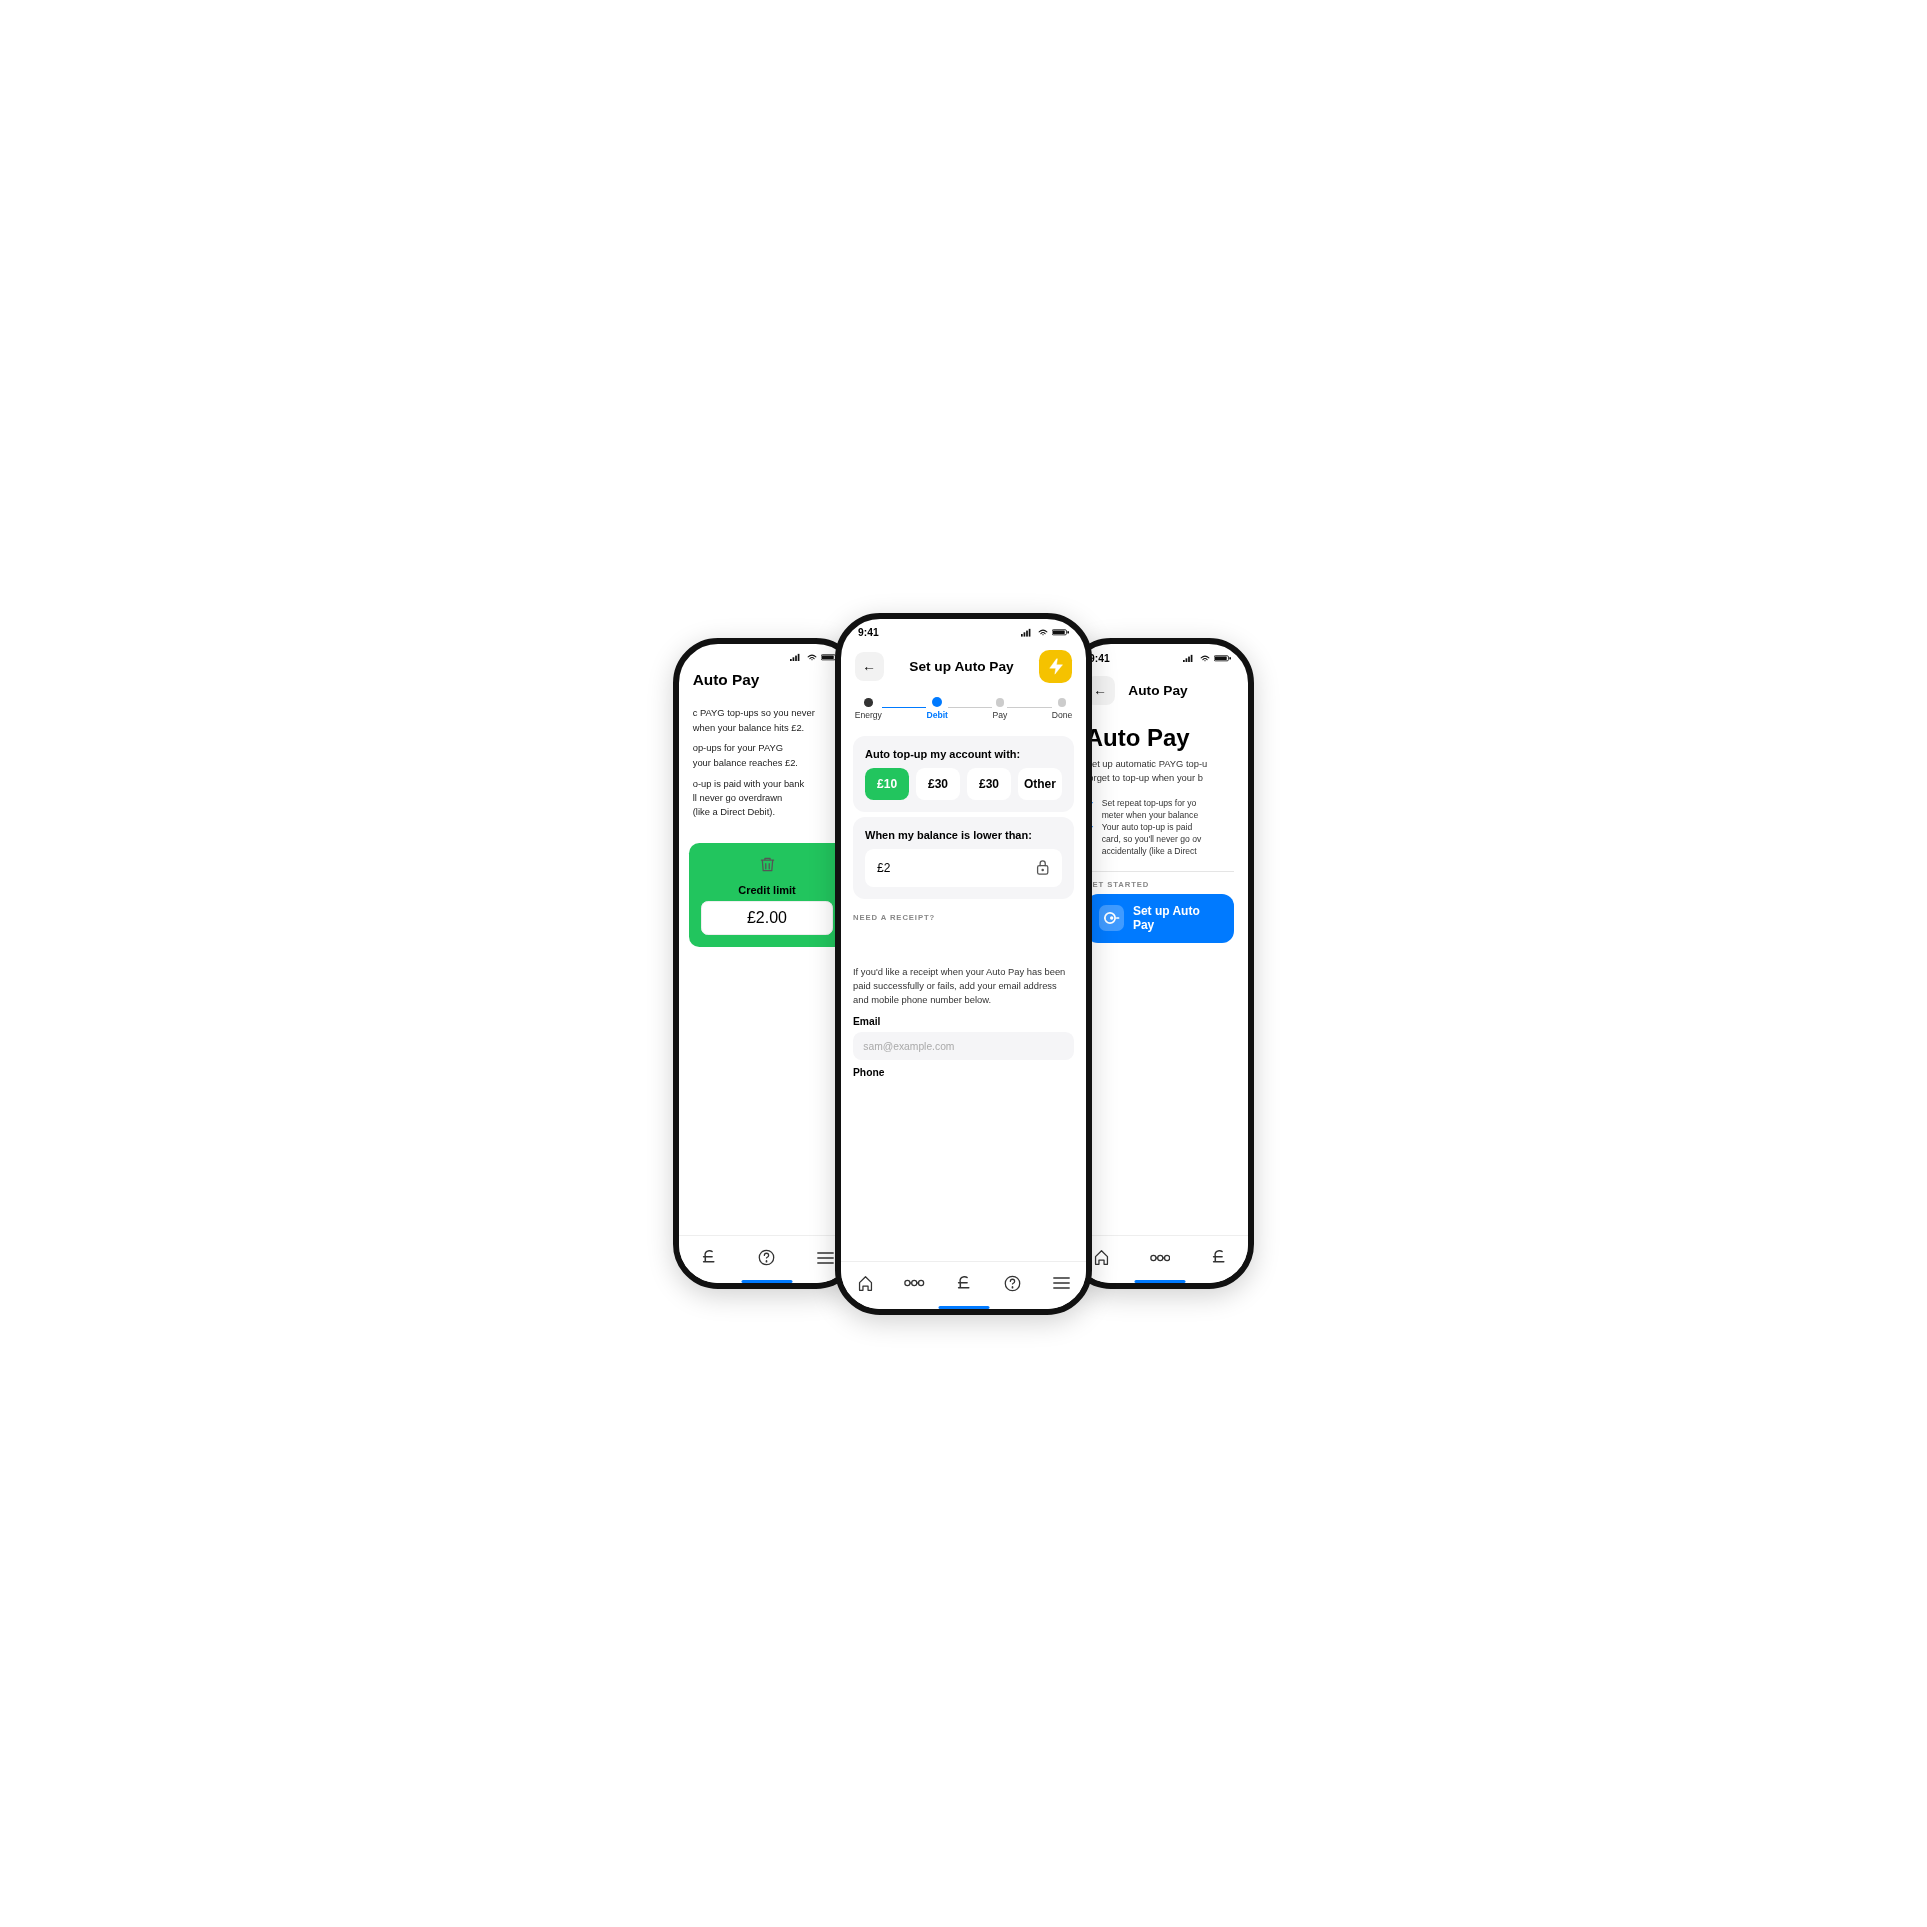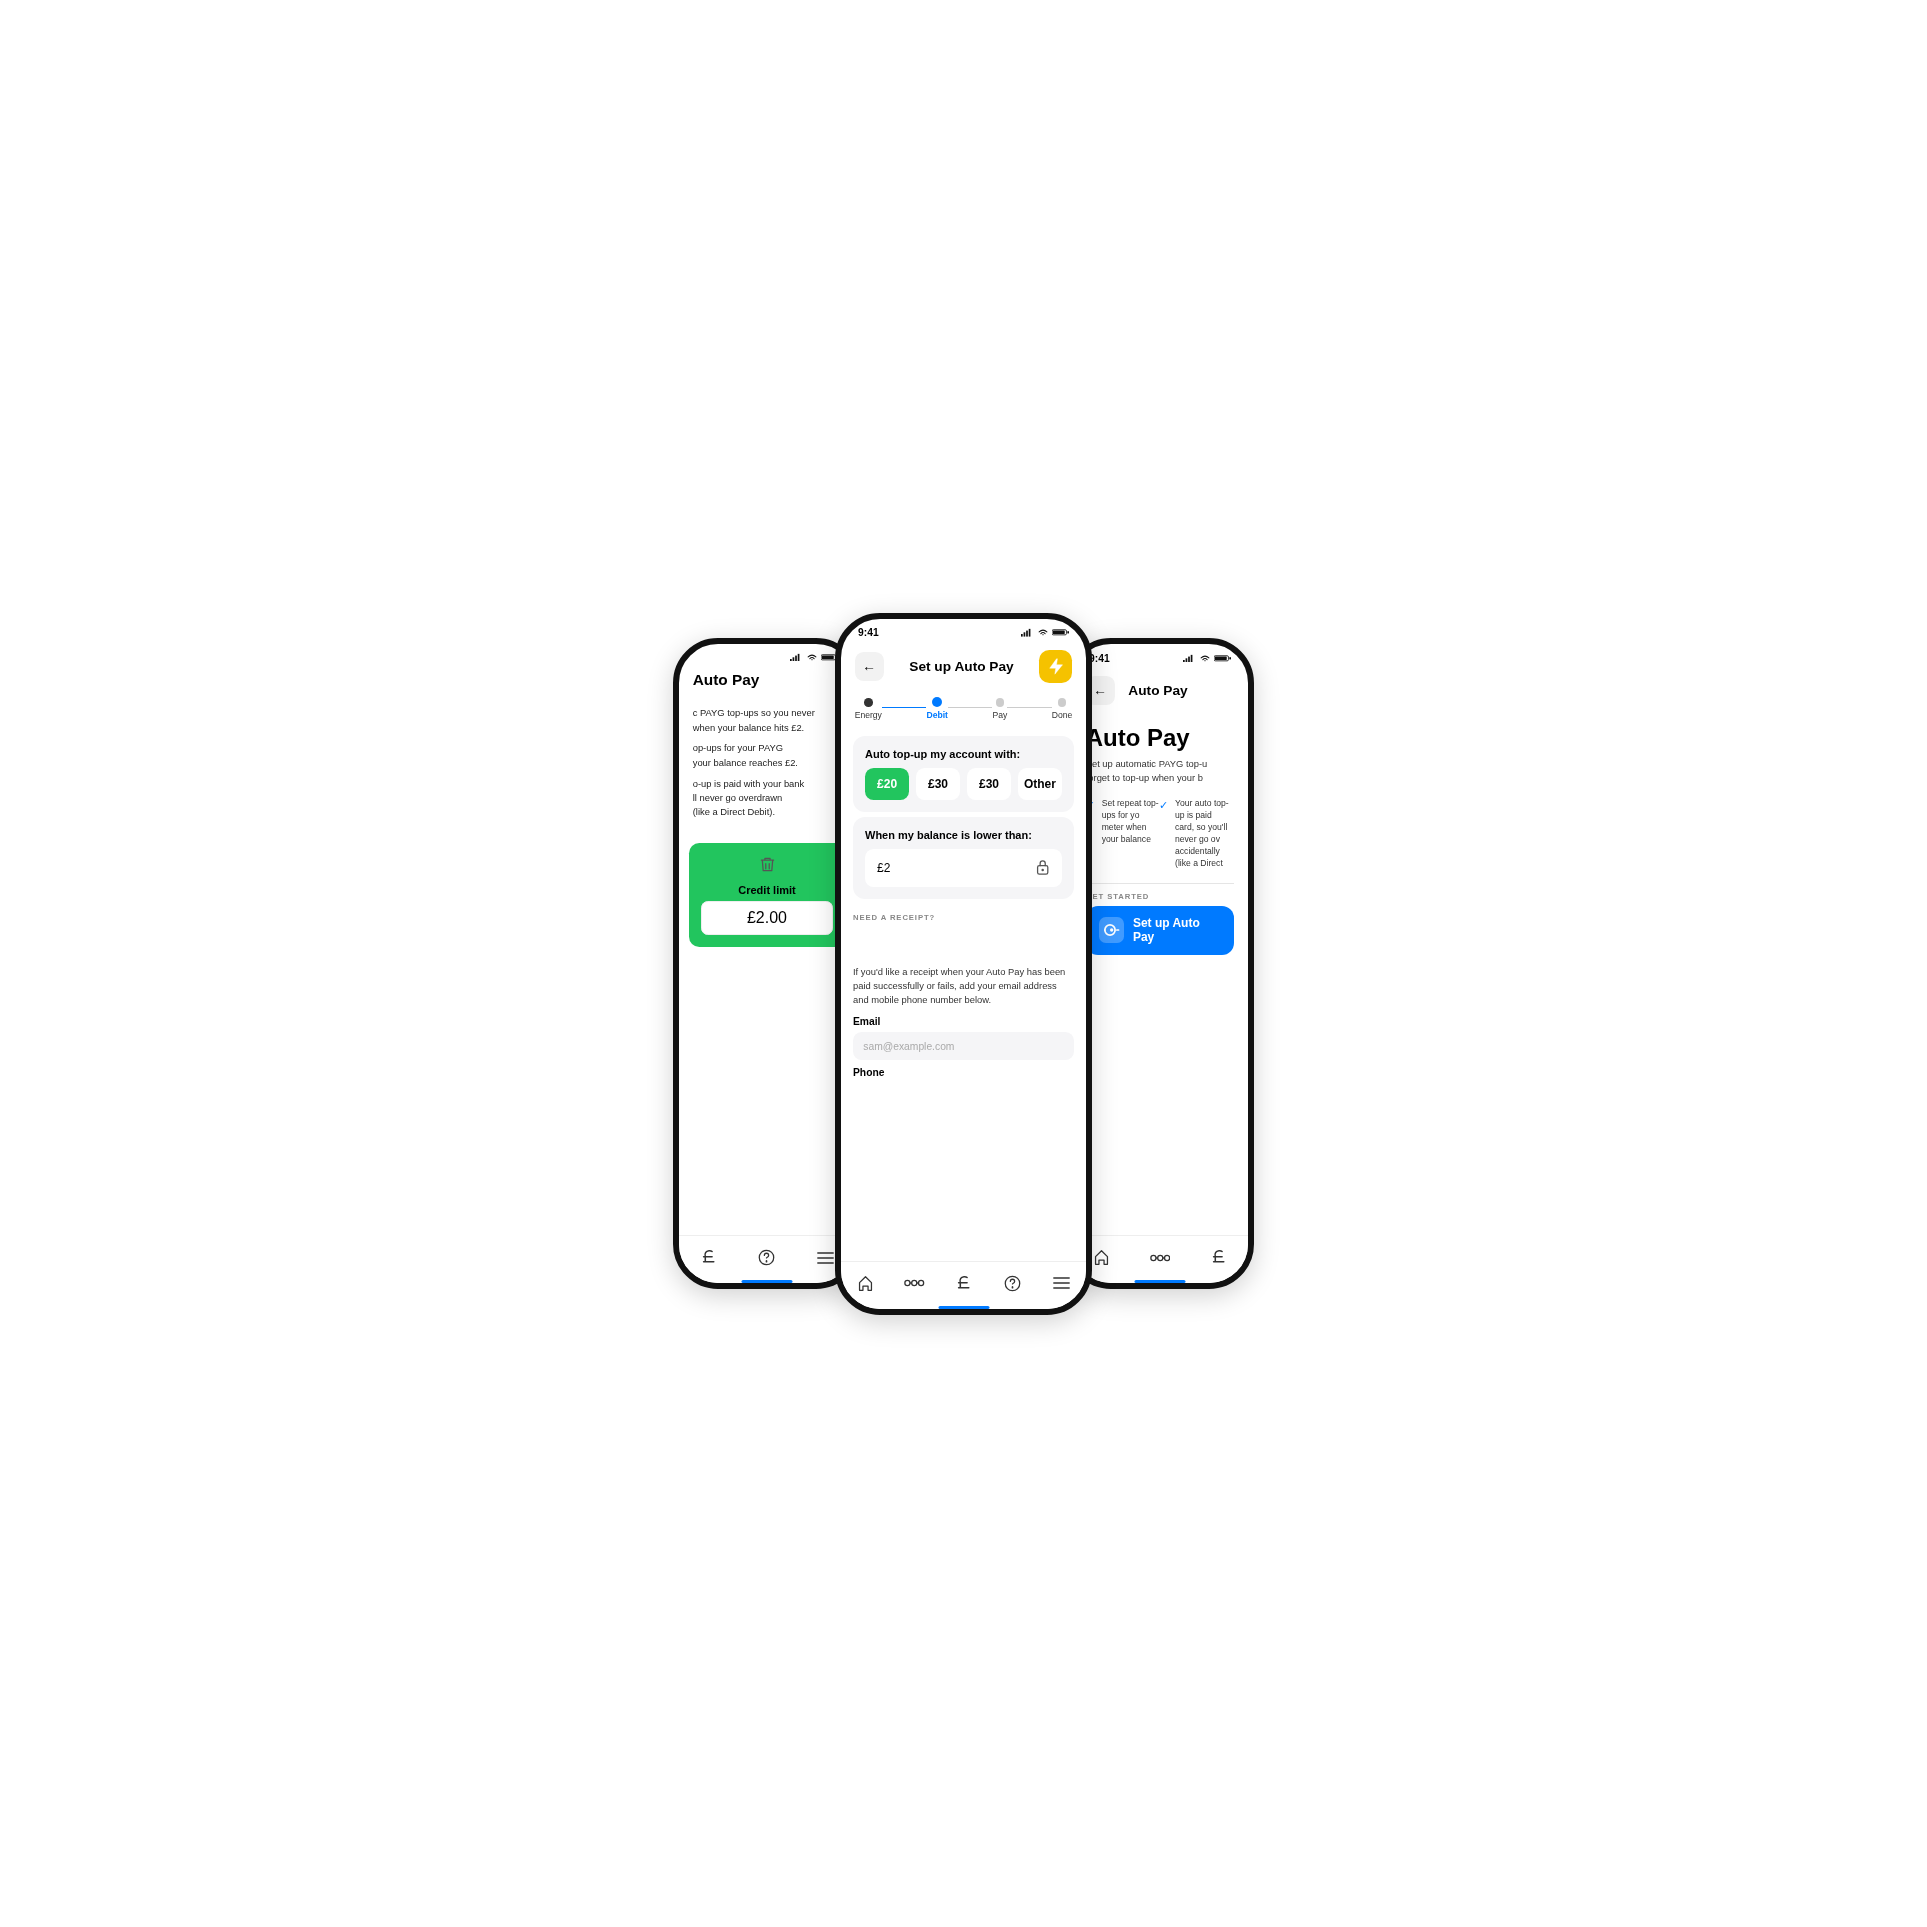--- a/index.html
+++ b/index.html
@@ -301,21 +301,21 @@
     }
     .autopay-desc {
       font-size: 9.4px;
       color: #333;
       padding: 0 13.7px 8.6px;
       line-height: 1.5;
     }
     .check-list {
       padding: 3.4px 13.7px 8.6px;
       display: flex;
-      flex-direction: row;
+      flex-direction: column;
       gap: 0;
     }
     .check-item {
       display: flex;
       align-items: flex-start;
       gap: 6.8px;
       font-size: 8.6px;
       color: #333;
       line-height: 1.4;
     }
@@ -493,21 +493,21 @@
         <div class="step-line"></div>
         <div class="step-item">
           <div class="step-dot inactive"></div>
           <div class="step-label">Done</div>
         </div>
       </div>
 
       <div class="card">
         <div class="card-title">Auto top-up my account with:</div>
         <div class="amount-grid">
-          <button class="amount-btn selected">£20</button>
+          <button class="amount-btn selected">£10</button>
           <button class="amount-btn">£30</button>
           <button class="amount-btn">£30</button>
           <button class="amount-btn">Other</button>
         </div>
       </div>
 
       <div class="card">
         <div class="card-title">When my balance is lower than:</div>
         <div class="balance-row">
           <span class="balance-value">£2</span>

